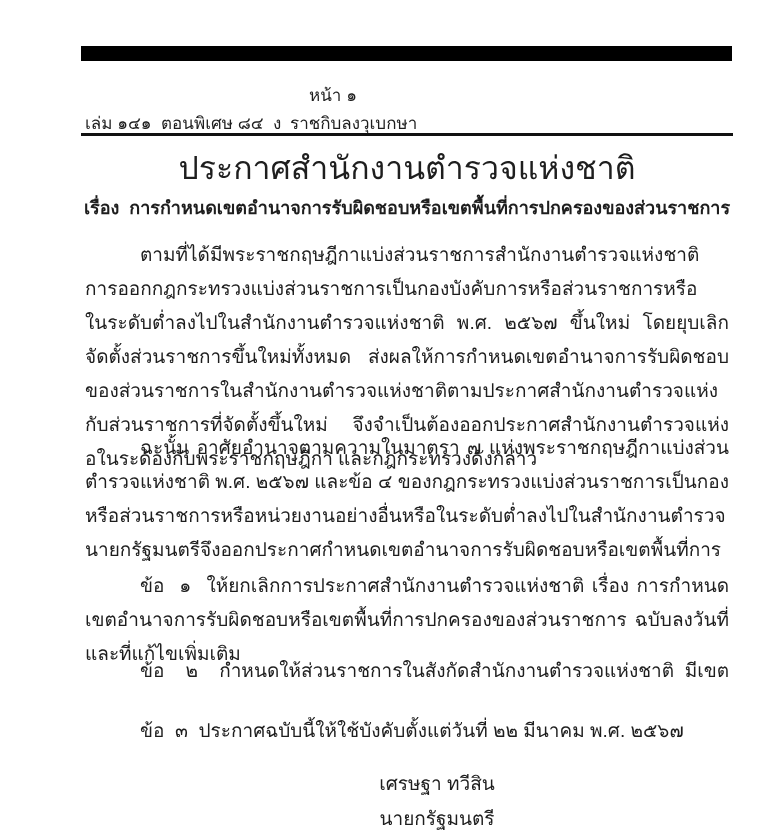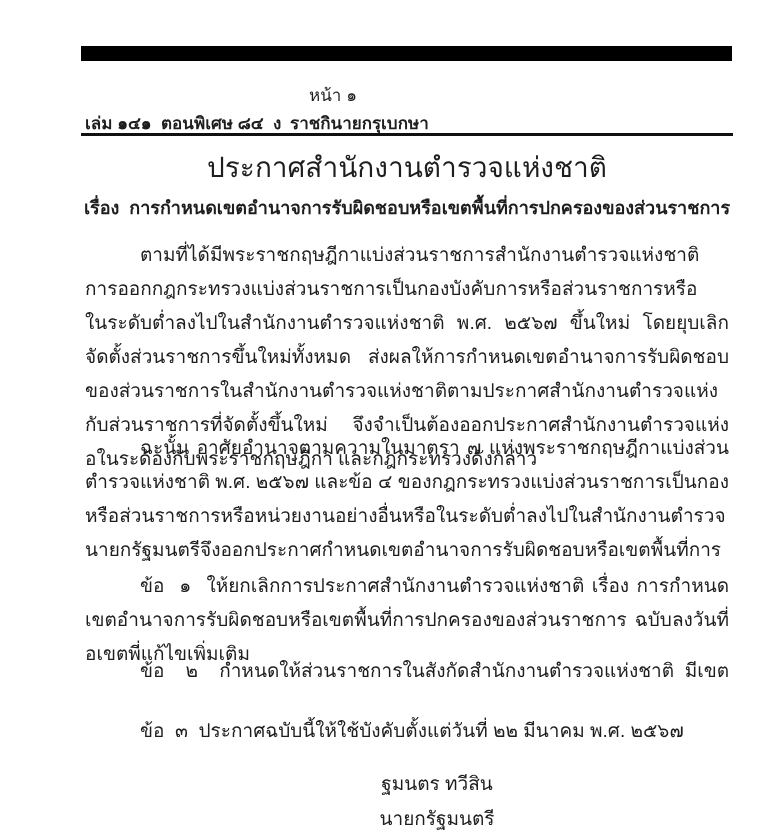--- a/index.html
+++ b/index.html
@@ -26,37 +26,36 @@
     text-align: center;
     font-size: 17px;
     line-height: 24px;
   }
   .header-row {
     position: absolute;
     left: 65px; top: 92px;
     width: 652px; height: 24px;
     font-size: 17px;
     line-height: 24px;
-    font-weight: bold;
   }
   .header-row .vol  { position: absolute; left: 0; }
   .header-row .gaz  { position: absolute; left: 205px; }
   .header-row .date { position: absolute; right: 13px; }
   .header-rule {
     position: absolute;
     left: 65px; top: 117px;
     width: 652px; height: 3px;
     background: #111111;
   }
   .doc-title {
     position: absolute;
     left: 65px; top: 131px;
     width: 652px;
     text-align: center;
-    font-size: 28px;
+    font-size: 32px;
     line-height: 42px;
     font-weight: 500;
   }
   .doc-subject {
     position: absolute;
     left: 65px; top: 176px;
     width: 652px;
     text-align: center;
     font-size: 18px;
     line-height: 33px;
@@ -96,21 +95,21 @@
 <body>
 
 <div class="page">
 
   <div class="redaction-bar"></div>
 
   <div class="page-label">หน้า ๑</div>
 
   <div class="header-row">
     <span class="vol">เล่ม ๑๔๑&nbsp; ตอนพิเศษ ๘๔&nbsp; ง</span>
-    <span class="gaz">ราชกินายกรุเบกษา</span>
+    <span class="gaz">ราชกิบลงวุเบกษา</span>
   </div>
 
   <div class="header-rule"></div>
 
   <div class="doc-title">ประกาศสำนักงานตำรวจแห่งชาติ</div>
 
   <div class="doc-subject">เรื่อง&nbsp; การกำหนดเขตอำนาจการรับผิดชอบหรือเขตพื้นที่การปกครองของส่วนราชการ</div>
 
   <div class="para p1">
     <div class="line ind">ตามที่ได้มีพระราชกฤษฎีกาแบ่งส่วนราชการสำนักงานตำรวจแห่งชาติ พ.ศ. ๒๕๖๗ และมี</div>
@@ -125,29 +124,29 @@
   <div class="para p2">
     <div class="line ind">ฉะนั้น อาศัยอำนาจตามความในมาตรา ๗ แห่งพระราชกฤษฎีกาแบ่งส่วนราชการสำนักงาน</div>
     <div class="line">ตำรวจแห่งชาติ พ.ศ. ๒๕๖๗ และข้อ ๔ ของกฎกระทรวงแบ่งส่วนราชการเป็นกองบังคับการ</div>
     <div class="line">หรือส่วนราชการหรือหน่วยงานอย่างอื่นหรือในระดับต่ำลงไปในสำนักงานตำรวจแห่งชาติ พ.ศ. ๒๕๖๗</div>
     <div class="line">นายกรัฐมนตรีจึงออกประกาศกำหนดเขตอำนาจการรับผิดชอบหรือเขตพื้นที่การปกครองของ</div>
   </div>
 
   <div class="para p3">
     <div class="line ind">ข้อ&nbsp; ๑&nbsp; ให้ยกเลิกการประกาศสำนักงานตำรวจแห่งชาติ เรื่อง การกำหนดหน่วยงานและ</div>
     <div class="line">เขตอำนาจการรับผิดชอบหรือเขตพื้นที่การปกครองของส่วนราชการ ฉบับลงวันที่ ๗ กันยายน ๒๕๕๒</div>
-    <div class="line last">อเขตพี่แก้ไขเพิ่มเติม</div>
+    <div class="line last">และที่แก้ไขเพิ่มเติม</div>
   </div>
 
   <div class="para p4">
     <div class="line ind">ข้อ&nbsp; ๒&nbsp; กำหนดให้ส่วนราชการในสังกัดสำนักงานตำรวจแห่งชาติ มีเขตอำนาจการรับผิดชอบ</div>
   </div>
 
   <div class="para p5">
     <div class="line ind last">ข้อ&nbsp; ๓&nbsp; ประกาศฉบับนี้ให้ใช้บังคับตั้งแต่วันที่ ๒๒ มีนาคม พ.ศ. ๒๕๖๗ เป็นต้นไป</div>
   </div>
 
   <div class="signature">
-    <div class="sig-line">ฐมนตร ทวีสิน</div>
+    <div class="sig-line">เศรษฐา ทวีสิน</div>
     <div class="sig-line">นายกรัฐมนตรี</div>
   </div>
 
 </div>
 
 </body></html>

